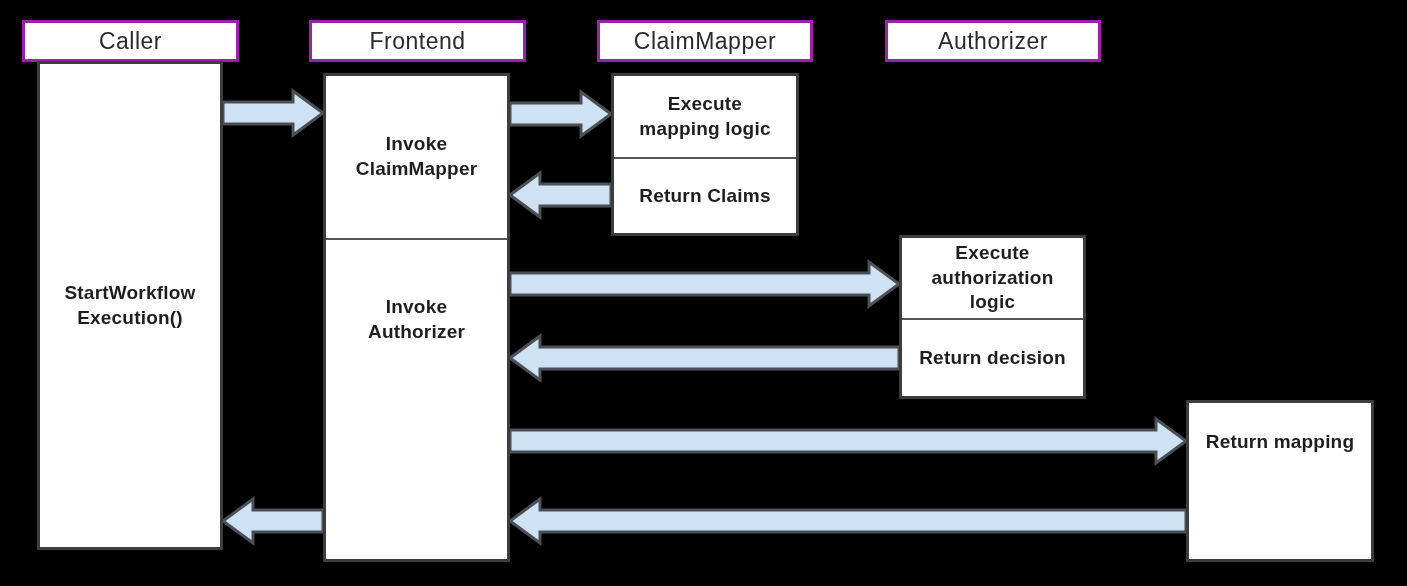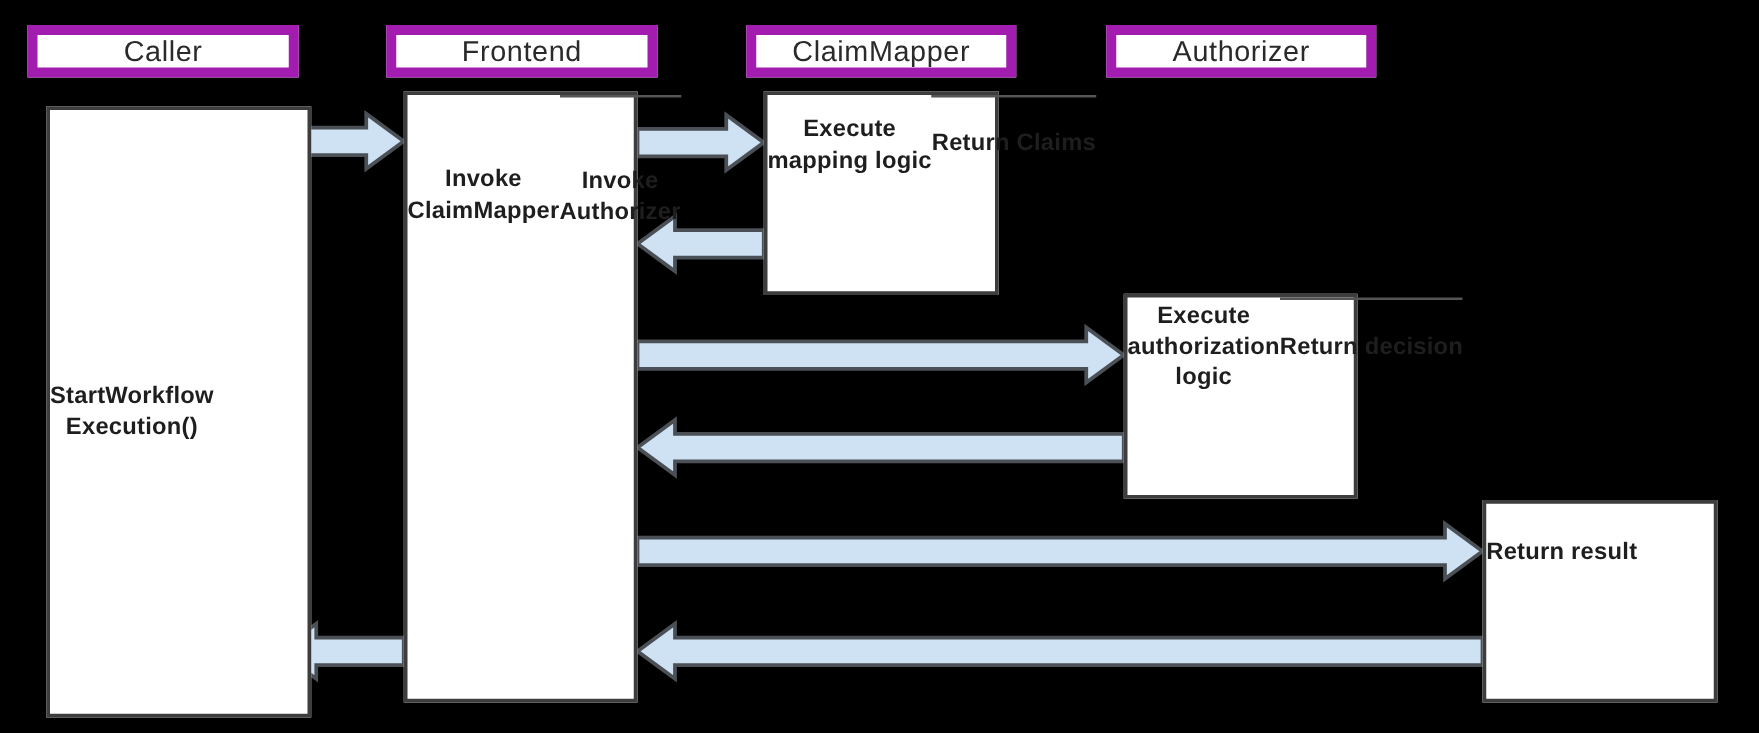--- a/index.html
+++ b/index.html
@@ -14,37 +14,38 @@
     background: #000000;
     overflow: hidden;
     font-family: "Liberation Sans", "DejaVu Sans", sans-serif;
   }
   .lane-header {
     position: absolute;
     top: 20px;
     height: 42px;
     box-sizing: border-box;
     background: #ffffff;
-    border: 8px solid #a21caf;
+    border: 3px solid #a21caf;
     display: flex;
     align-items: center;
     justify-content: center;
   }
   .lane-header span {
     font-size: 23px;
     font-weight: 400;
     letter-spacing: 0.5px;
     color: #2a2a2a;
   }
   .activation {
     position: absolute;
     box-sizing: border-box;
     background: #ffffff;
     border: 3px solid #3d3d3d;
     display: flex;
+    flex-direction: column;
     z-index: 2;
   }
   .segment {
     box-sizing: border-box;
     display: flex;
     align-items: center;
     justify-content: center;
     text-align: center;
     flex: 0 0 auto;
   }
@@ -82,21 +83,21 @@
   <div class="lane-header" style="left:309px;width:217px">
     <span>Frontend</span>
   </div>
   <div class="lane-header" style="left:597px;width:216px">
     <span>ClaimMapper</span>
   </div>
   <div class="lane-header" style="left:885px;width:216px">
     <span>Authorizer</span>
   </div>
 
-  <div class="activation" style="left:37px;top:85px;width:212px;height:489px">
+  <div class="activation" style="left:37px;top:61px;width:186px;height:489px">
     <div class="segment" style="height:100%">
       <span class="step-label">StartWorkflow
 Execution()</span>
     </div>
   </div>
 
   <div class="activation" style="left:323px;top:73px;width:187px;height:489px">
     <div class="segment" style="height:162px">
       <span class="step-label">Invoke
 ClaimMapper</span>
@@ -123,21 +124,21 @@
 authorization
 logic</span>
     </div>
     <div class="segment" style="height:78px">
       <span class="step-label">Return decision</span>
     </div>
   </div>
 
   <div class="activation" style="left:1186px;top:400px;width:188px;height:162px">
     <div class="segment" style="height:78px">
-      <span class="step-label">Return result</span>
+      <span class="step-label">Return mapping</span>
     </div>
   </div>
 
   <svg class="arrow" style="left:223px;top:88px" width="100" height="50">
     <polygon points="0,14 70,14 70,3 100,25 70,47 70,36 0,36"></polygon>
   </svg>
 
   <svg class="arrow" style="left:510px;top:89px" width="101" height="50">
     <polygon points="0,14 71,14 71,3 101,25 71,47 71,36 0,36"></polygon>
   </svg>

